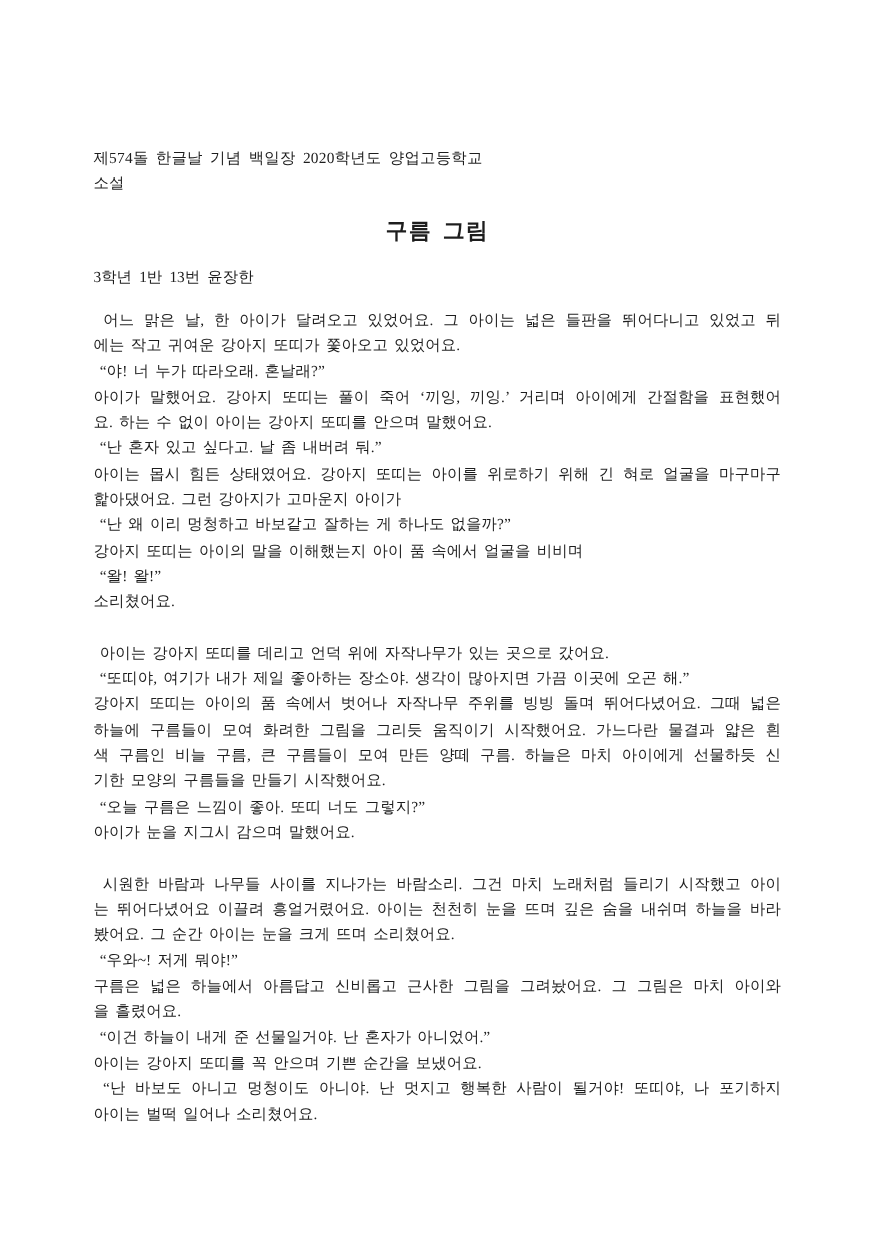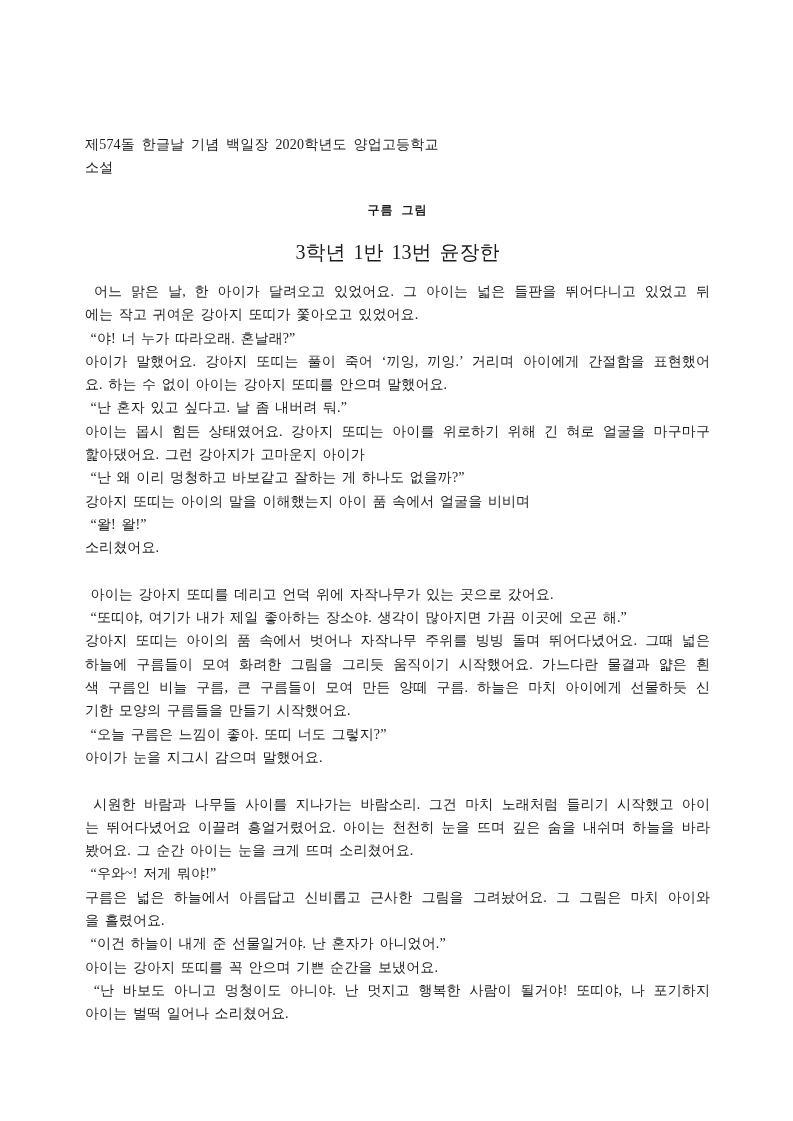--- a/index.html
+++ b/index.html
@@ -22,30 +22,30 @@
   .header-line {
     font-size: 14px;
     line-height: 23px;
     letter-spacing: 0.2px;
     word-spacing: 3px;
     white-space: pre-wrap;
   }
   .doc-title {
     margin: 18px 0 0 0;
     text-align: center;
-    font-size: 12px;
+    font-size: 20px;
     font-weight: 700;
     line-height: 26px;
     letter-spacing: 1px;
     word-spacing: 4px;
   }
   .author-line {
     margin-top: 18px;
-    text-align: center;
-    font-size: 20px;
+    text-align: left;
+    font-size: 14px;
     line-height: 23px;
     word-spacing: 3px;
   }
   .doc-body {
     margin-top: 16px;
     font-size: 14px;
   }
   .paragraph {
     margin: 0 0 23.3px 0;
   }

